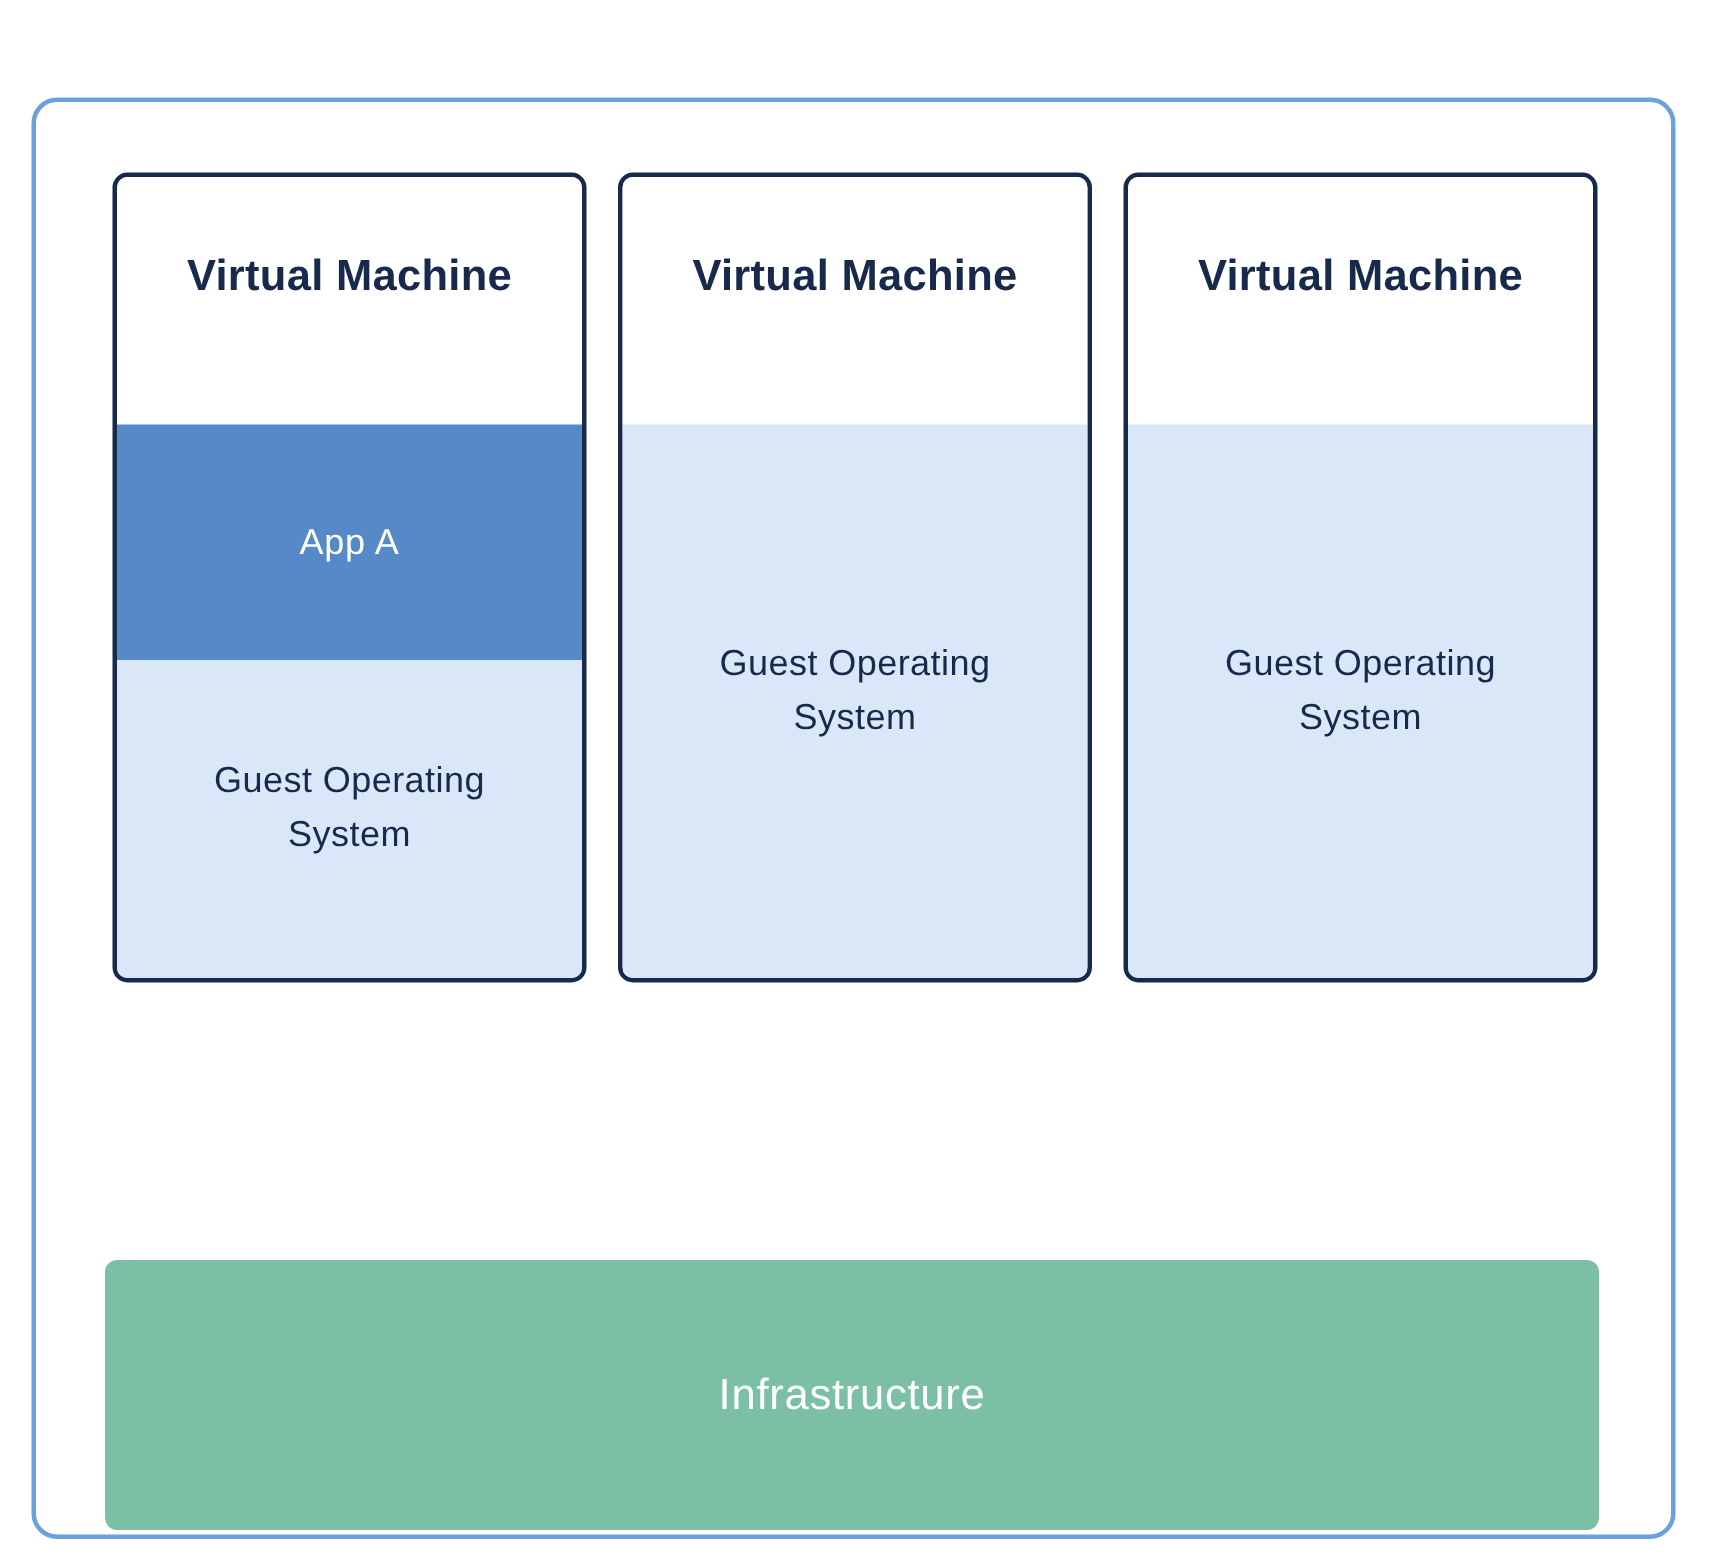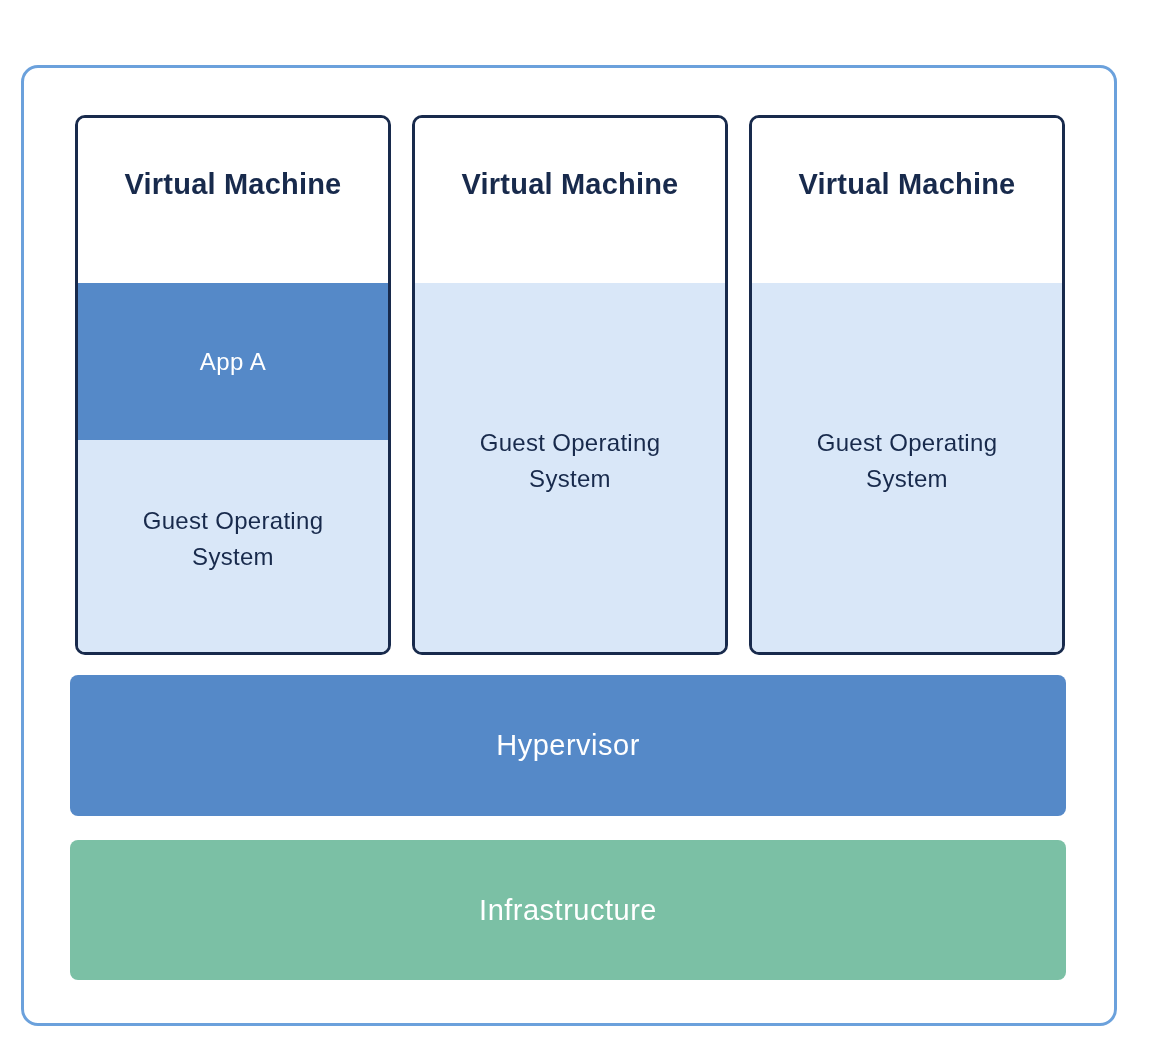--- a/index.html
+++ b/index.html
@@ -95,21 +95,21 @@
     border-radius: 8px;
     display: flex;
     align-items: center;
     justify-content: center;
     color: var(--white);
     font-size: 29px;
     font-weight: 400;
     letter-spacing: 0.5px;
   }
   .layer-hypervisor { top: 607px; background: var(--app-blue); }
-  .layer-infrastructure { top: 772px; background: var(--green); height: 140px; }
+  .layer-infrastructure { top: 772px; background: var(--green); height: 180px; }
 </style>
 </head>
 <body>
 
 <div class="canvas">
   <div class="outer-frame">
 
     <div class="vm-row">
 
       <div class="vm-box">
@@ -129,18 +129,17 @@
 
       <div class="vm-box">
         <div class="vm-title">Virtual Machine</div>
         <div class="vm-os">
           <span class="os-text">Guest Operating System</span>
         </div>
       </div>
 
     </div>
 
-    <div class="layer-bar layer-hypervisor">Hypervisor</div>
 
     <div class="layer-bar layer-infrastructure">Infrastructure</div>
 
   </div>
 </div>
 
 </body></html>

